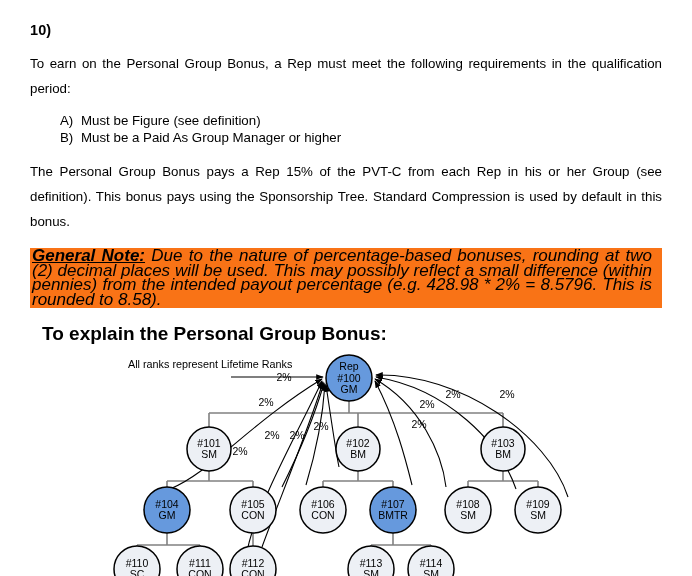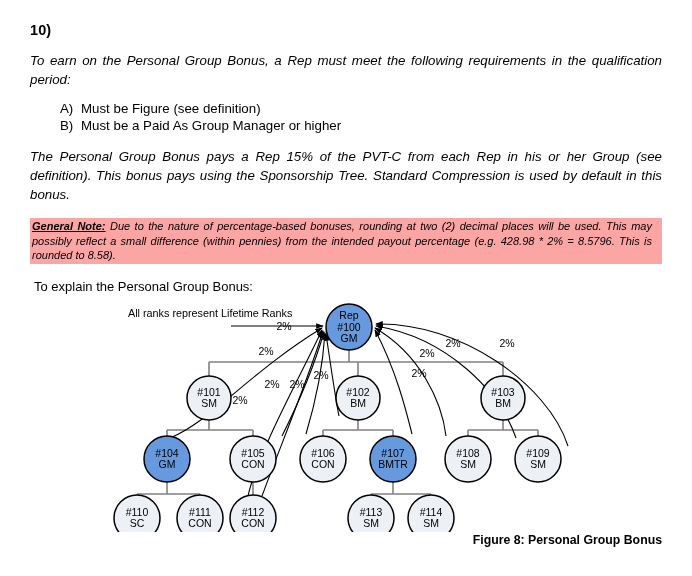--- a/index.html
+++ b/index.html
@@ -33,58 +33,57 @@
   }
   .heading-num {
     width: 46px;
     flex: 0 0 46px;
   }
   .heading-text {
     flex: 1 1 auto;
   }
   p.body-text {
     font-size: 13.3px;
-    line-height: 19px;
+    line-height: 25px;
     text-align: justify;
     margin: 13px 0 0 0;
-    font-style: italic;
   }
   ol.req-list {
     list-style: none;
     margin: 11px 0 0 0;
     padding: 0 0 0 30px;
     font-size: 13.3px;
     line-height: 17px;
   }
   ol.req-list li {
     display: flex;
     align-items: baseline;
   }
   .req-marker {
     width: 21px;
     flex: 0 0 21px;
   }
   .note {
-    background: #fca5a5;
+    background: #f97316;
     font-style: italic;
-    font-size: 11px;
+    font-size: 17px;
     line-height: 14.5px;
     text-align: justify;
     margin: 14px 0 0 0;
     padding: 1px 10px 1px 2px;
   }
   .note-label {
     font-weight: bold;
     font-style: italic;
     text-decoration: underline;
   }
   .subheading {
-    font-weight: normal;
-    font-size: 13px;
-    margin: 15px 0 0 4px;
+    font-weight: bold;
+    font-size: 19px;
+    margin: 15px 0 0 12px;
   }
   .figure-wrap {
     position: relative;
     margin-top: 8px;
     width: 632px;
     height: 250px;
   }
   svg.tree {
     display: block;
   }

